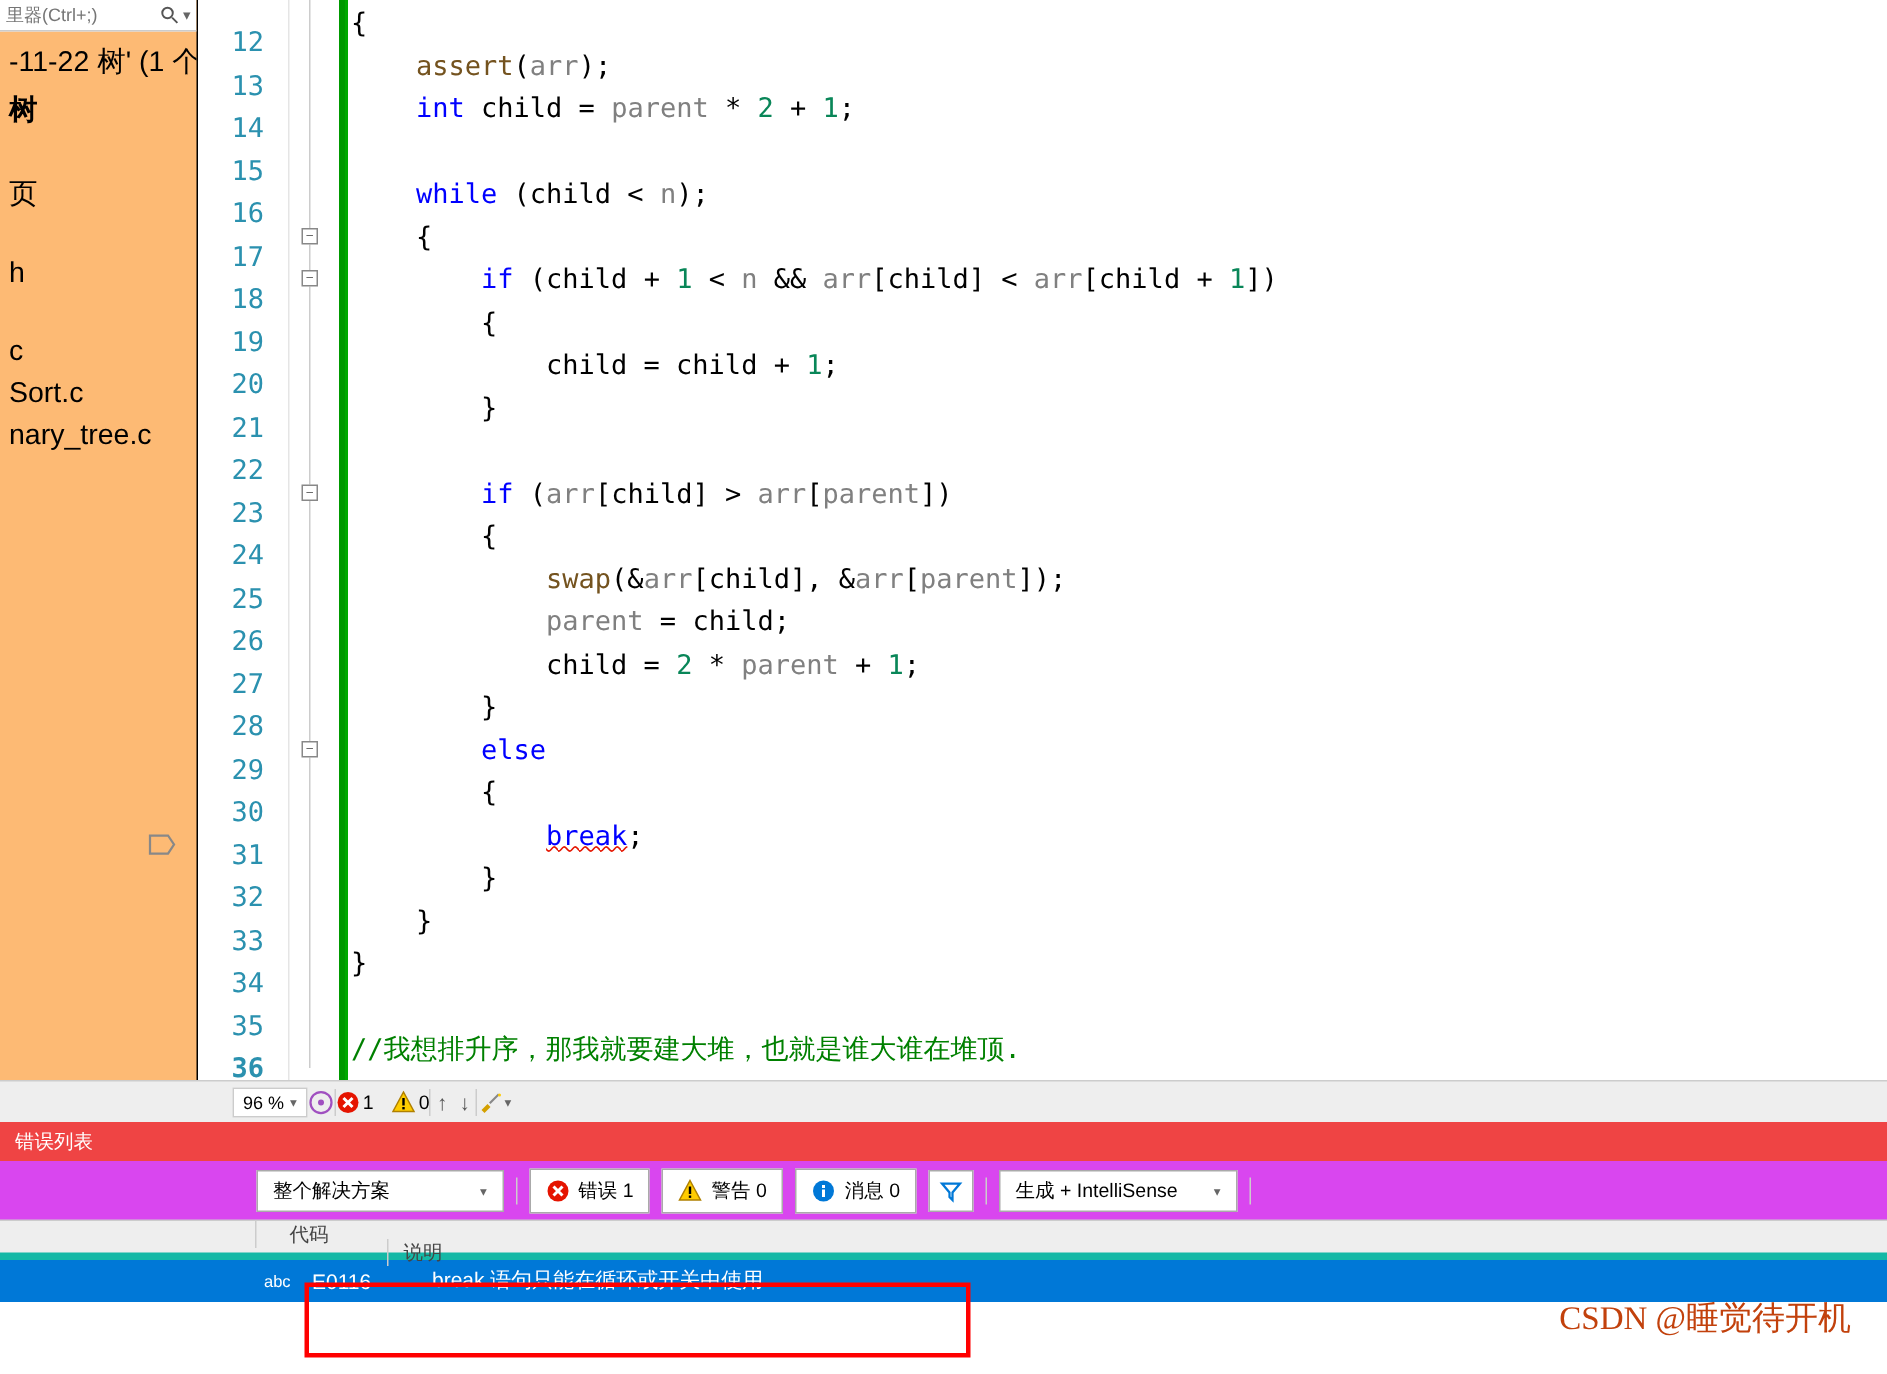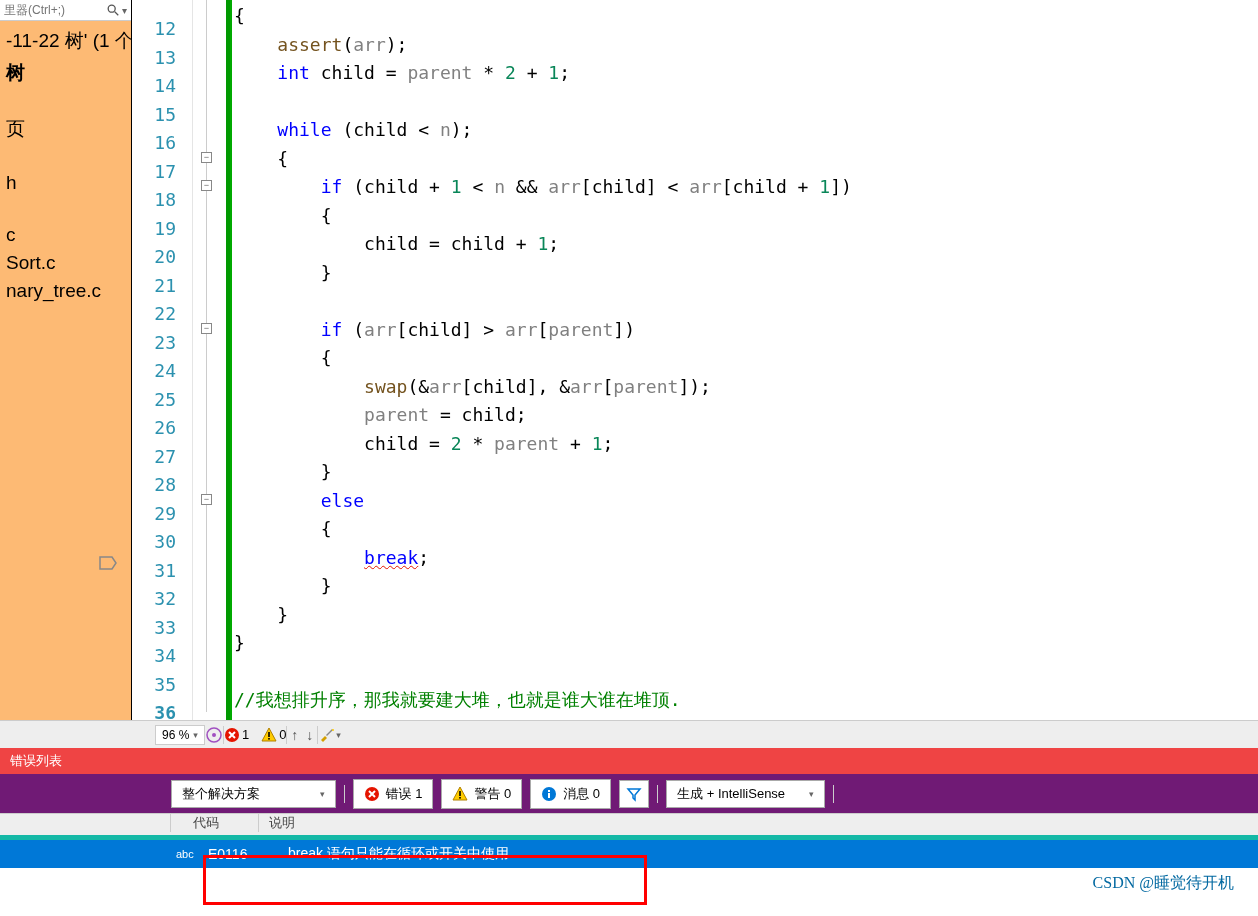--- a/index.html
+++ b/index.html
@@ -47,41 +47,41 @@
 
 .editor-status { height: 28px; border-top: 1px solid #ccc; background: #eee; display: flex; align-items: center; padding: 0 8px; }
 .zoom { display: flex; align-items: center; gap: 4px; padding: 2px 6px; background: #fff; border: 1px solid #ccc; font-size: 12px; }
 .status-count { font-size: 13px; margin-left: 2px; }
 .divider { width: 1px; height: 18px; background: #ccc; }
 .arrow-btn { cursor: pointer; color: #555; font-size: 14px; padding: 0 4px; }
 
 
 .panel-header { height: 26px; background: #ef4444; color: #fff; display: flex; align-items: center; padding: 0 10px; font-size: 13px; }
 
-.toolbar { height: 40px; background: #701a75; border-bottom: 1px solid #ccc; display: flex; align-items: center; padding: 0 8px; gap: 8px; }
+.toolbar { height: 40px; background: #d946ef; border-bottom: 1px solid #ccc; display: flex; align-items: center; padding: 0 8px; gap: 8px; }
 .toolbar-left-gap { width: 155px; }
 .combo { display: flex; align-items: center; padding: 4px 10px; background: #fff; border: 1px solid #aaa; font-size: 13px; gap: 60px; }
 .combo-sm { gap: 24px; }
 .pill { display: flex; align-items: center; padding: 5px 10px; border: 1px solid #aaa; background: #fff; gap: 6px; font-size: 13px; }
 .pill-icon { width: 16px; height: 16px; }
 
 .grid-header { height: 26px; background: #eee; display: flex; align-items: flex-start; border-bottom: 5px solid #14b8a6; font-size: 13px; color: #444; }
 .gh-gap { width: 170px; }
 .gh-code { width: 88px; padding-left: 22px; border-left: 1px solid #ccc; }
-.gh-desc { padding-left: 10px; border-left: 1px solid #ccc; }
+.gh-desc { padding-left: 10px; border-left: 1px solid #ccc; margin-top: 12px; }
 
 .grid-row { height: 28px; background: #0078d7; color: #fff; display: flex; align-items: center; font-size: 14px; }
 .gr-gap { width: 162px; }
 .gr-icon { width: 46px; display: flex; justify-content: center; }
 .gr-code { width: 80px; }
 .gr-desc { }
 
 .highlight-box { position: absolute; border: 3px solid #ff0000; pointer-events: none; }
 
-.watermark { position: absolute; right: 24px; bottom: 22px; color: #0369a1; font-size: 16px; font-family: "Microsoft YaHei"; }
+.watermark { position: absolute; right: 24px; bottom: 22px; color: #c2410c; font-size: 22px; font-family: "Microsoft YaHei"; }
 
 svg { display: block; }
 </style>
 </head>
 <body>
 
 <div class="container">
 
   <div class="sidebar">
     <div class="search-box">

